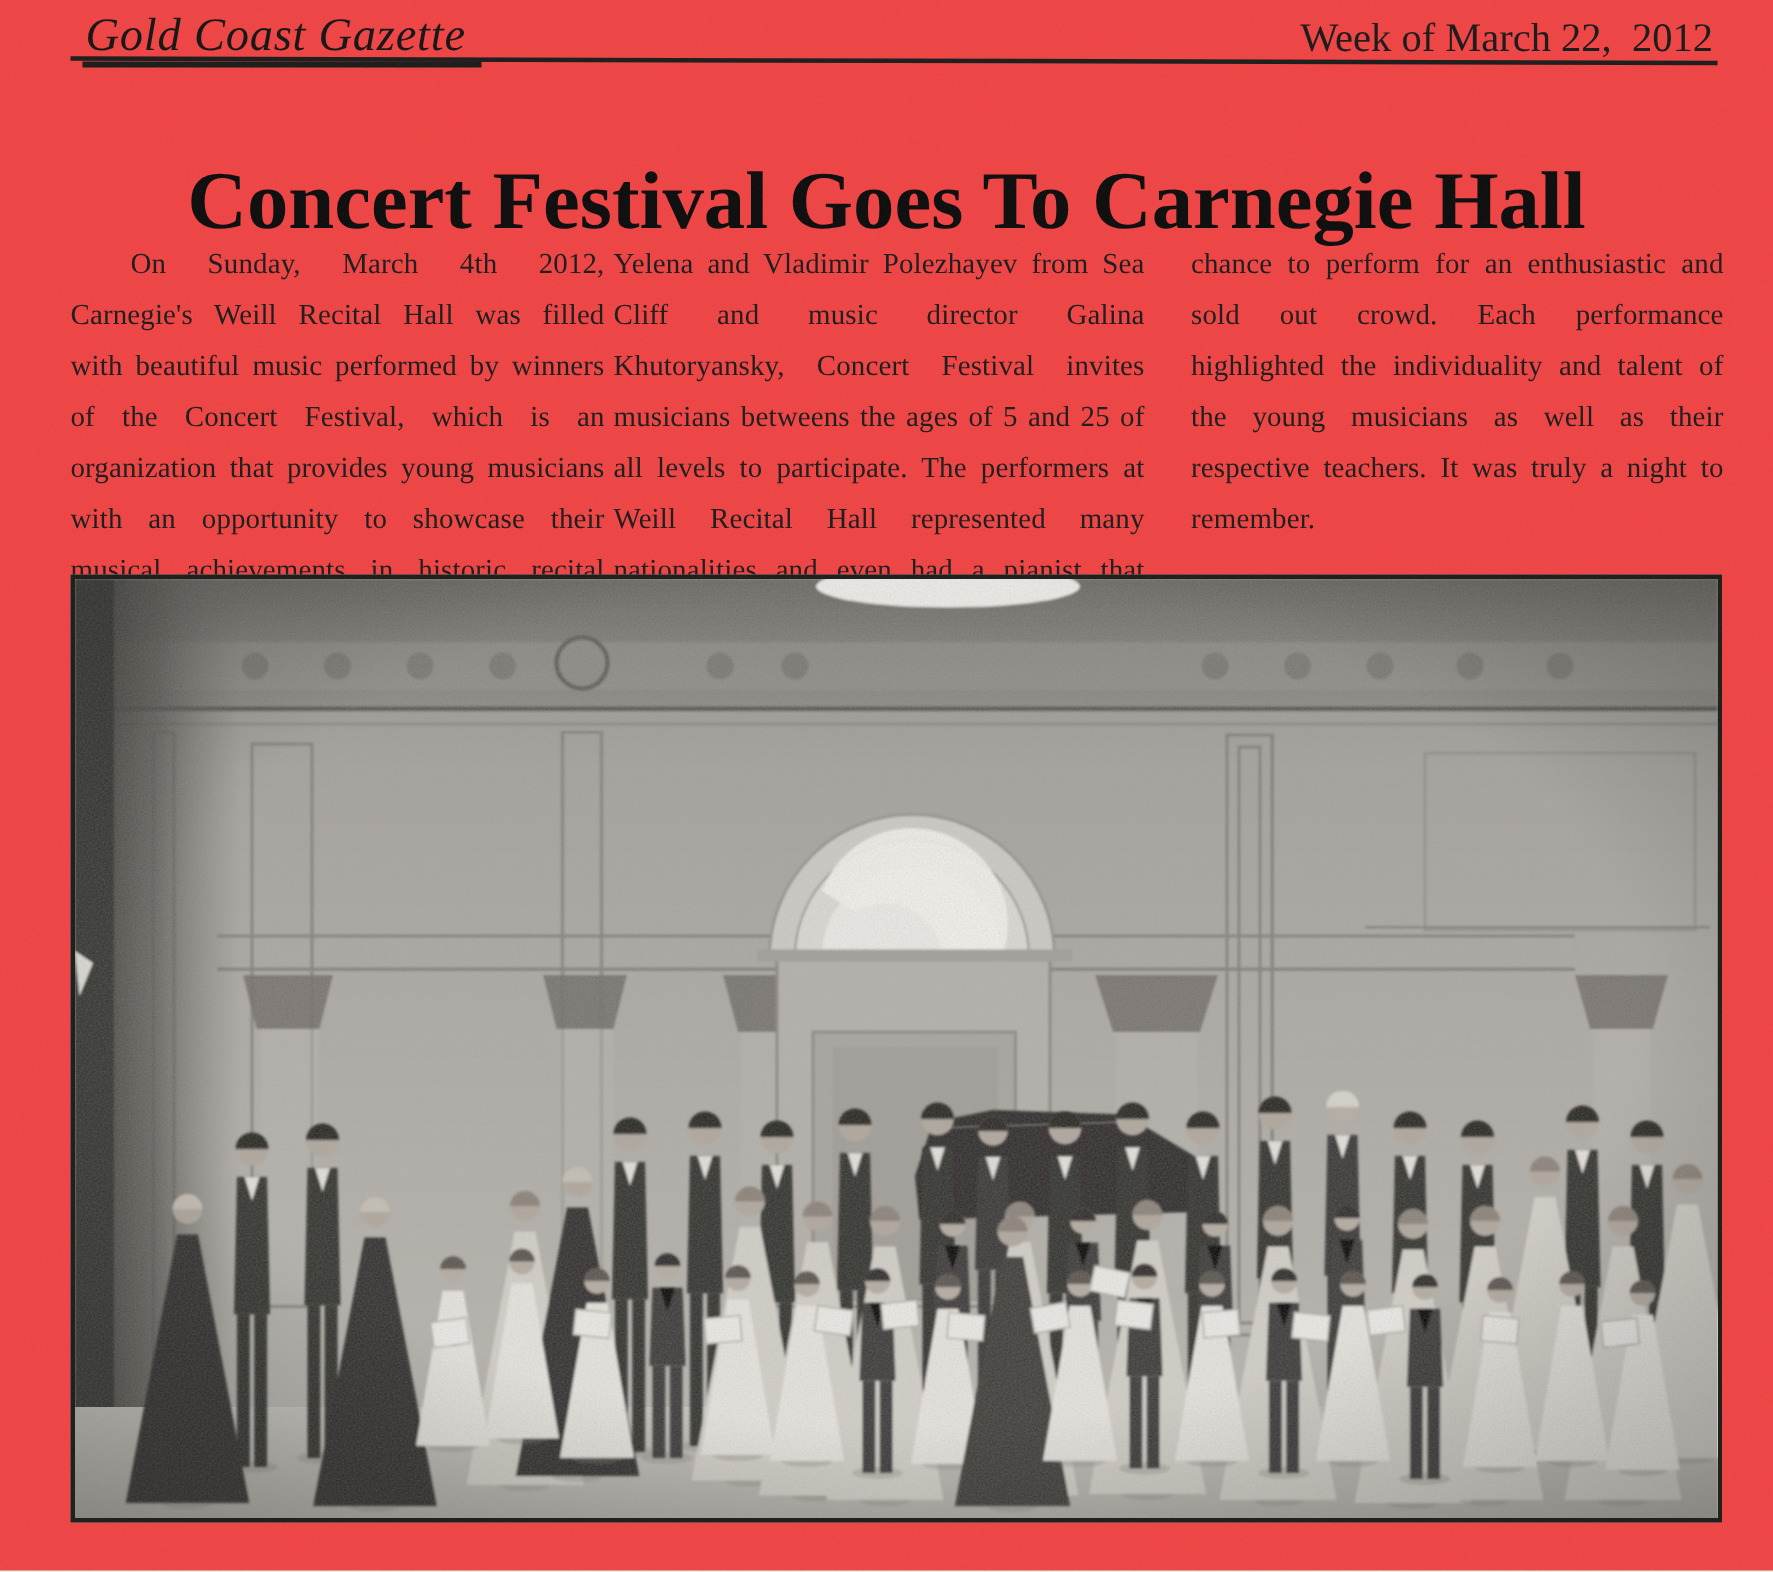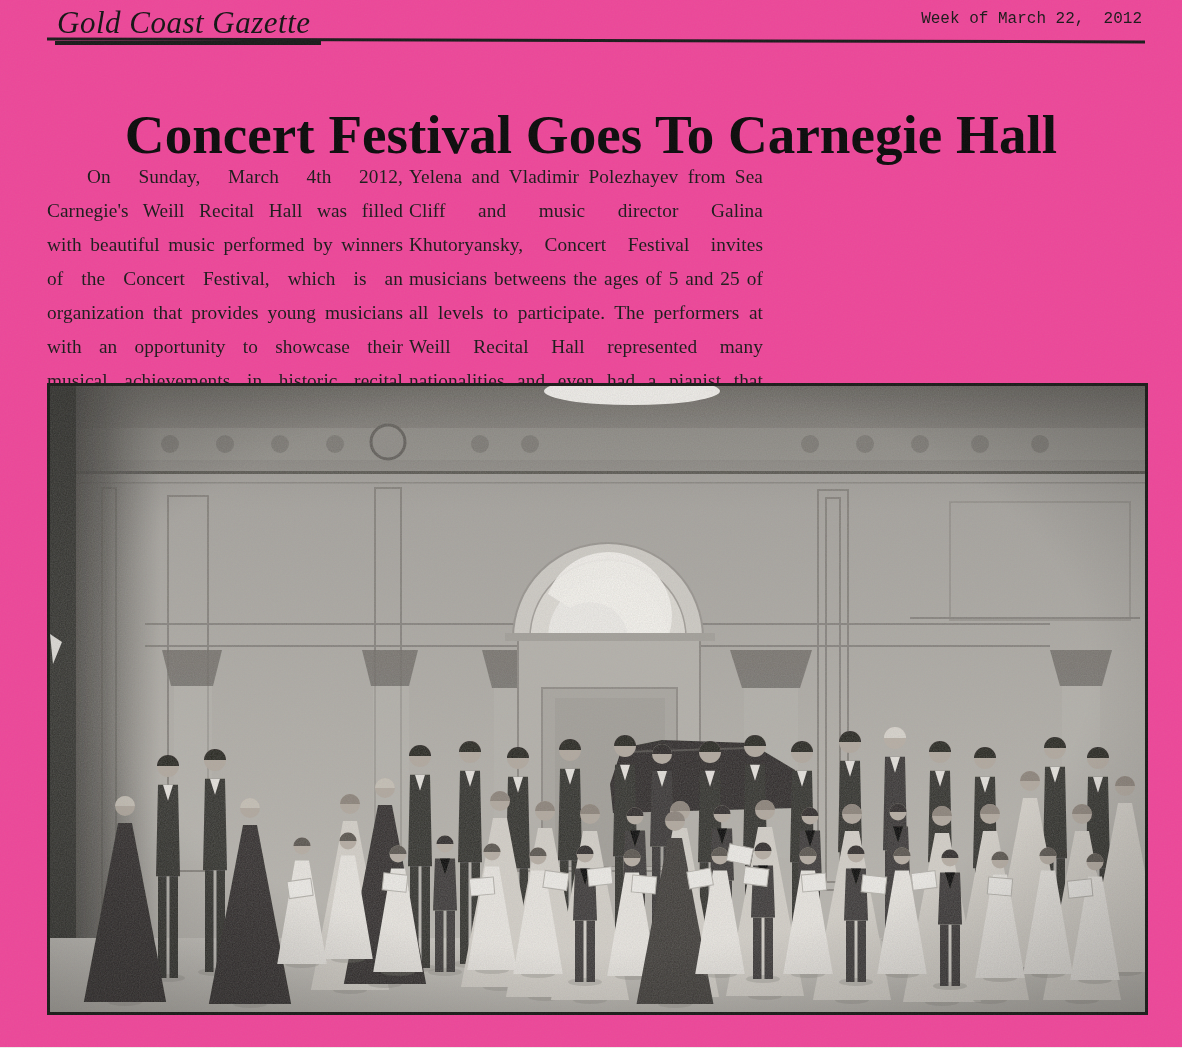--- a/index.html
+++ b/index.html
@@ -5,38 +5,37 @@
   html,body{margin:0;padding:0;}
   body{
     width:1182px;height:1048px;
     background:#efeeea;
     font-family:"Liberation Serif", serif;
     color:#141414;
     overflow:hidden;
   }
   .page{
     position:relative;width:1182px;height:1047px;
-    background:#ec4899;
+    background:#ef4444;
   }
   
   .masthead{
     position:absolute;left:55px;top:6px;
     font-style:italic;font-size:31px;letter-spacing:.5px;
     color:#151515;
     border-bottom:4px solid #1b1b1b;
     padding:0 10px 1px 2px;
     line-height:34px;
     z-index:3;
   }
   .issue-date{
     position:absolute;right:40px;top:10px;
-    font-size:16px;color:#1a1a1a;
+    font-size:27px;color:#1a1a1a;
     white-space:pre;
     z-index:3;
-    font-family:Liberation Mono, monospace;
   }
   .masthead-rule{
     position:absolute;left:47px;top:39px;width:1098px;height:3px;
     background:#1c1c1c;
     transform:rotate(0.15deg);
     z-index:2;
   }
   
   .headline{
     position:absolute;left:0;top:70px;width:1182px;
@@ -80,20 +79,21 @@
 <div class="page">
 
   <div class="masthead">Gold Coast Gazette</div>
   <div class="issue-date">Week of March 22,  2012</div>
   <div class="masthead-rule"></div>
 
   <h1 class="headline">Concert Festival Goes To Carnegie Hall</h1>
 
   <p class="col col-1">On Sunday, March 4th 2012, Carnegie's Weill Recital Hall was filled with beautiful music performed by winners of the Concert Festival, which is an organization that provides young musicians with an opportunity to showcase their musical achievements in historic recital halls around New York. Co-founded by</p>
   <p class="col col-2">Yelena and Vladimir Polezhayev from Sea Cliff and music director Galina Khutoryansky, Concert Festival invites musicians betweens the ages of 5 and 25 of all levels to participate. The performers at Weill Recital Hall  represented many nationalities and even had a pianist that traveled from China for the</p>
+  <p class="col col-3">chance to perform for an enthusiastic and sold out crowd. Each performance highlighted the individuality and talent of the young musicians as well as their respective teachers. It was truly a night to remember.</p>
 
   <figure class="photo" role="img" aria-label="Black-and-white photograph of Concert Festival winners gathered on the stage of Carnegie Hall's Weill Recital Hall: rows of young musicians and teachers in dark suits and white dresses holding certificates, with a grand piano and an arched alcove in the wall behind them.">
     <svg id="scene" width="1095" height="626" viewBox="0 0 1095 626" xmlns="http://www.w3.org/2000/svg">
       <defs>
         <linearGradient id="wallGrad" x1="0" y1="0" x2="0" y2="1">
           <stop offset="0" stop-color="#8f8c88"></stop>
           <stop offset="0.2" stop-color="#a5a29d"></stop>
           <stop offset="0.55" stop-color="#b0ada7"></stop>
           <stop offset="1" stop-color="#bcb9b3"></stop>
         </linearGradient>

